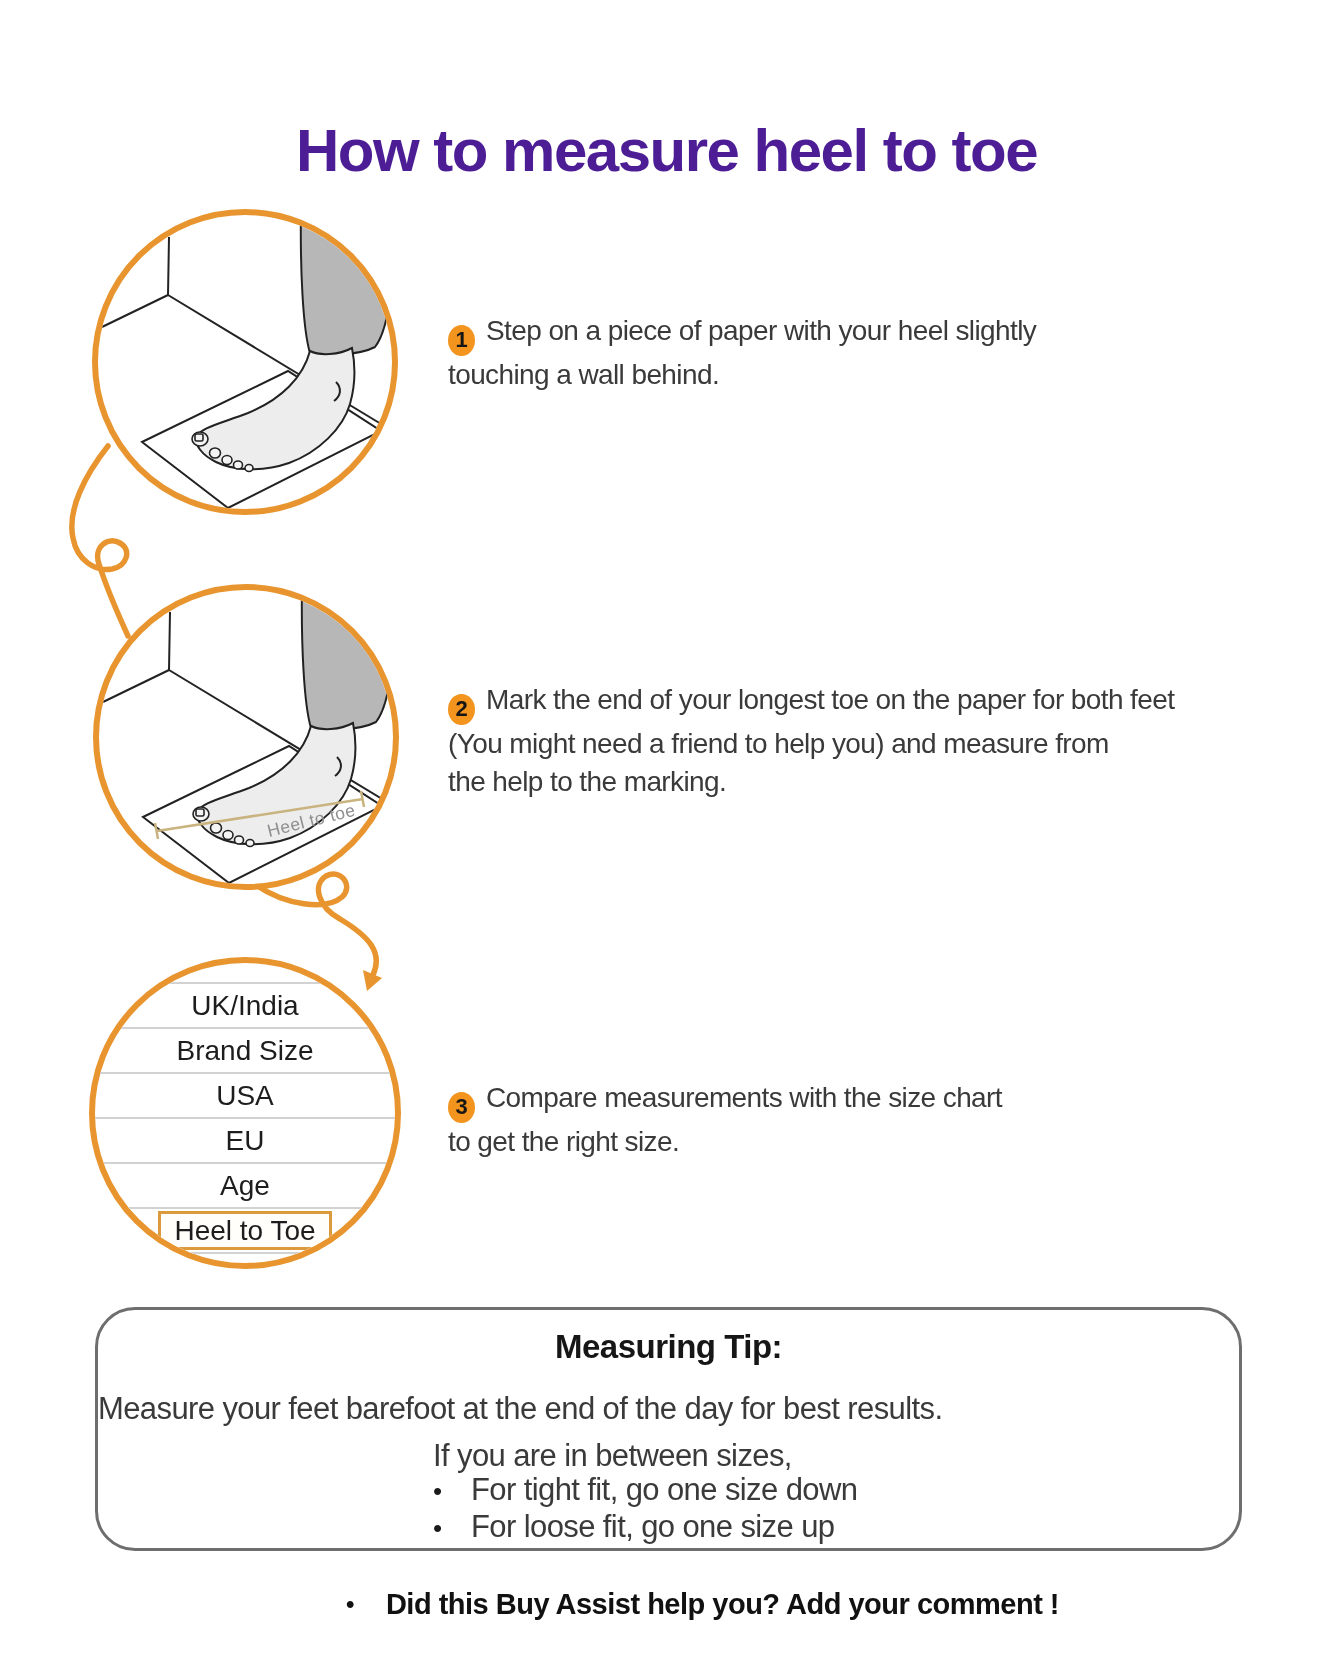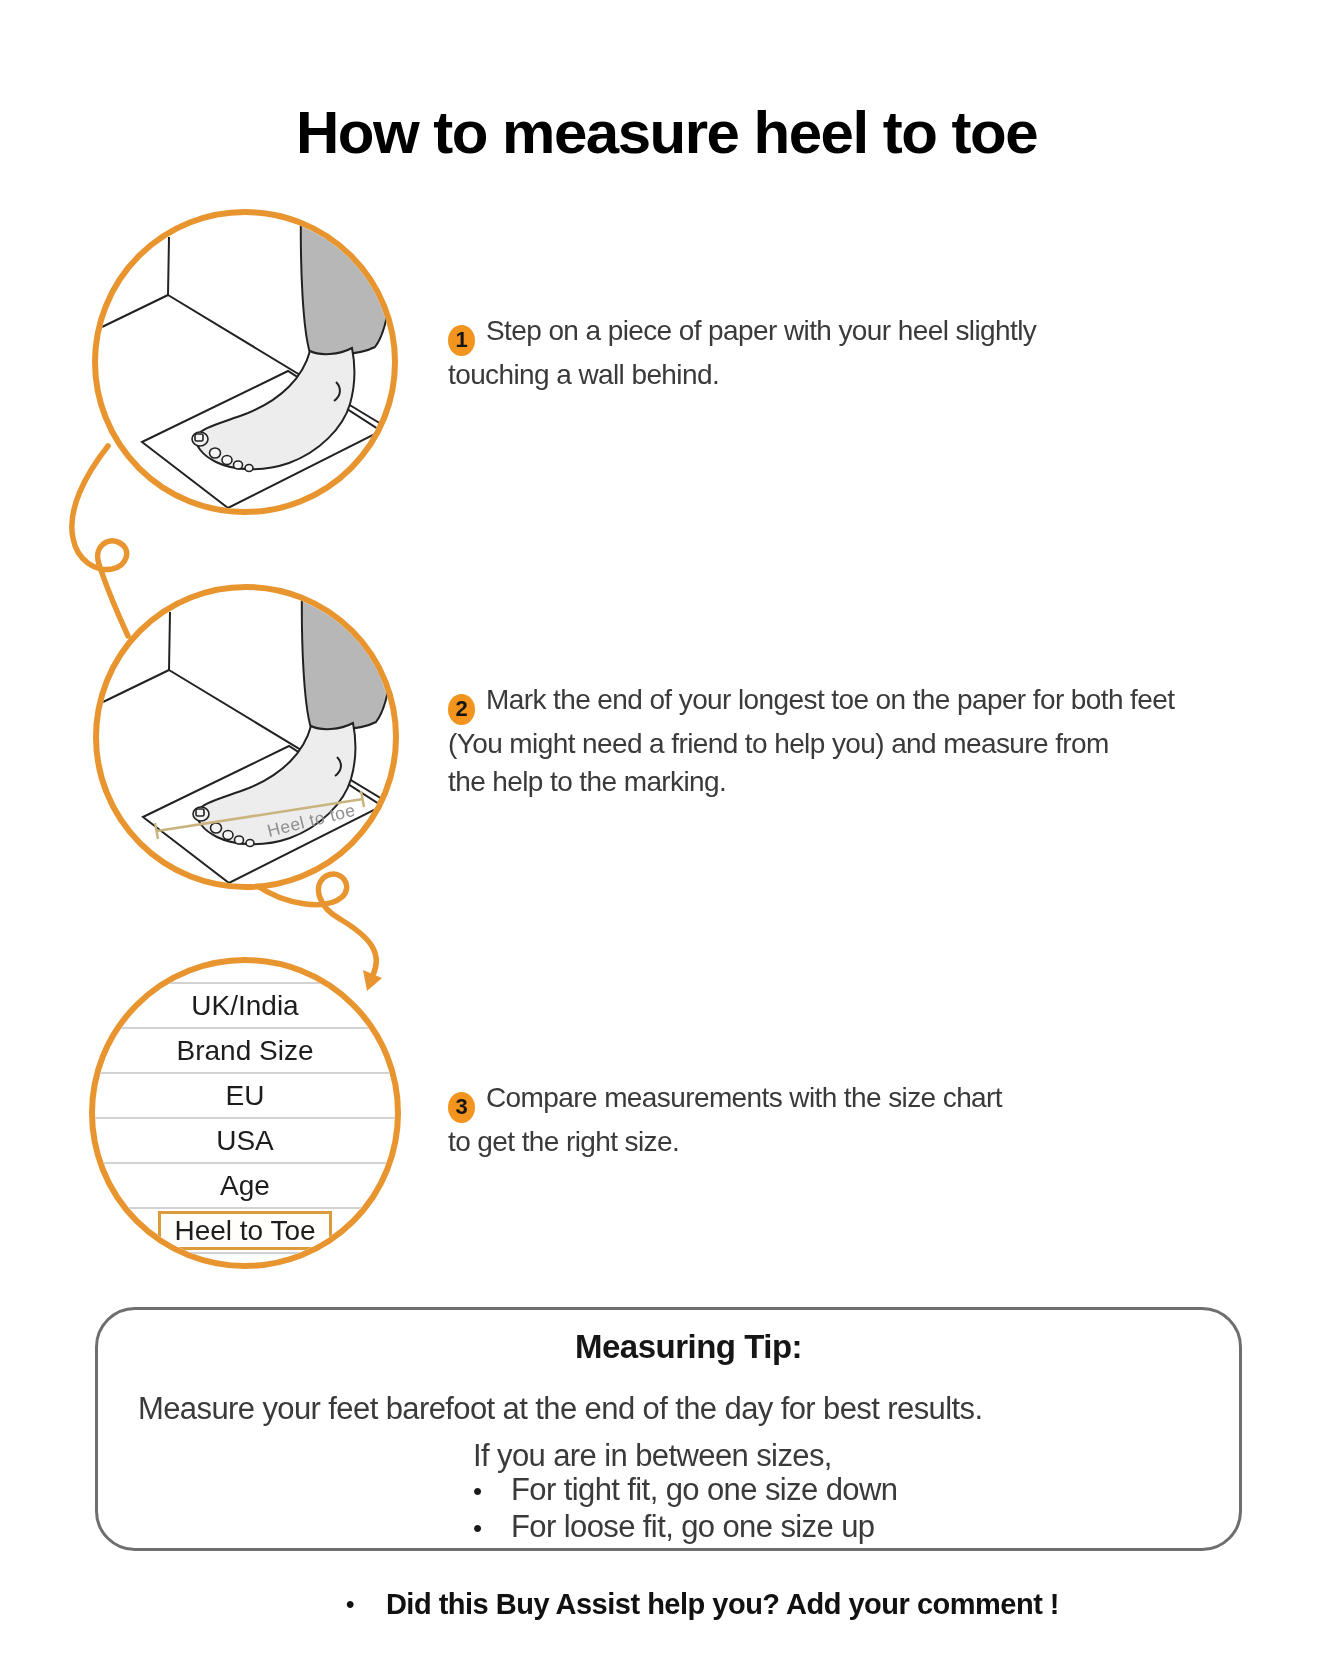--- a/index.html
+++ b/index.html
@@ -1,23 +1,23 @@
 <!DOCTYPE html>
 <html><head>
 <meta charset="utf-8">
 <style>
   html,body { margin:0; padding:0; background:#ffffff; }
   .page {
     position:relative; width:1333px; height:1680px; background:#ffffff;
     font-family:"Liberation Sans", sans-serif; overflow:hidden;
   }
   .title {
-    position:absolute; top:58px; left:0; width:100%;
+    position:absolute; top:76px; left:0; width:100%;
     text-align:center; font-size:60px; font-weight:700; letter-spacing:-1.5px;
-    color:#000000;
+    color:#4c1d95;
   }
   svg.connector { position:absolute; z-index:1; overflow:visible; }
   .circle {
     position:absolute; box-sizing:border-box; background:#ffffff;
     border:6px solid #E8952F; border-radius:50%; overflow:hidden; z-index:2;
   }
   .circle svg { display:block; width:100%; height:100%; }
   .ln { fill:none; stroke:#222222; stroke-width:2; }
 
   
@@ -41,21 +41,21 @@
     display:inline-flex; align-items:center; justify-content:center;
     width:27px; height:31px; border-radius:50%; background:#F2941E;
     color:#151515; font-size:22px; font-weight:700; letter-spacing:0;
     margin-right:11px; vertical-align:-7px;
   }
 
   
   .tip-box {
     position:absolute; left:95px; top:1307px; width:1147px; height:244px;
     box-sizing:border-box; border:3px solid #6e6e6e; border-radius:40px;
-    color:#3a3a3a; font-size:31px; letter-spacing:-0.6px;padding-left:40px;
+    color:#3a3a3a; font-size:31px; letter-spacing:-0.6px;
   }
   .tip-title { margin-top:18px; text-align:center; font-size:33px; font-weight:700; color:#161616; letter-spacing:-0.5px; }
   .tip-line1 { margin-top:27px; text-align:left; line-height:32px; }
   .tip-sub { margin-left:335px; margin-top:15px; line-height:32px; }
   .tip-bullet { display:flex; align-items:baseline; line-height:35px; }
   .tip-bullet .dot { width:16px; margin-right:22px; font-size:26px; color:#1a1a1a; }
 
   .footer {
     position:absolute; top:1588px; left:0; width:100%; text-align:center;
     font-size:29px; font-weight:700; color:#111111; letter-spacing:-0.5px;padding-left:36px;
@@ -127,22 +127,22 @@
         <line x1="262" y1="201" x2="265" y2="217"></line>
       </g>
       <text x="170" y="247" transform="rotate(-14 170 247)" font-size="17.5" fill="#8f8f8f" letter-spacing="0.5">Heel to toe</text>
     </svg>
   </div>
 
   <div class="circle" style="left:89px; top:957px; width:312px; height:312px;">
     <div class="size-col">
       <div class="size-row">UK/India</div>
       <div class="size-row">Brand Size</div>
+      <div class="size-row">USA</div>
       <div class="size-row">EU</div>
-      <div class="size-row">USA</div>
       <div class="size-row">Age</div>
       <div class="size-row last">
         <span class="heel-box">Heel to Toe</span>
       </div>
     </div>
   </div>
 
   <div class="step" style="top:312px;">
     <div>
       <span class="badge">1</span><span>Step on a piece of paper with your heel slightly</span>

